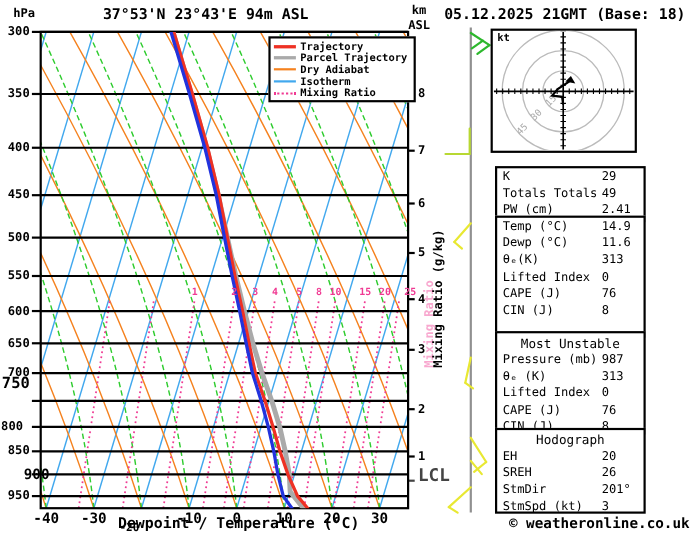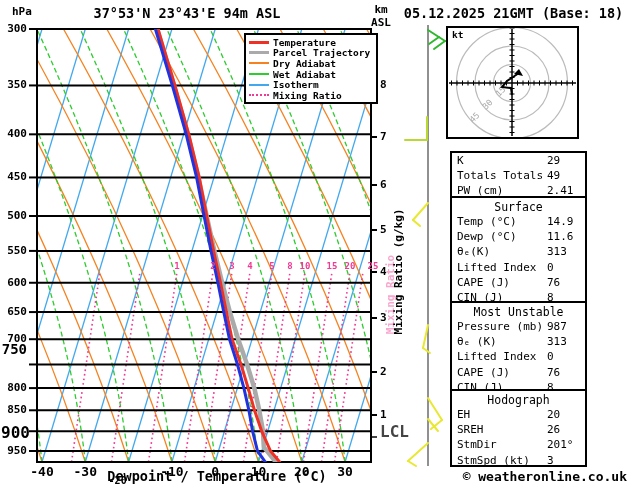--- a/index.html
+++ b/index.html
@@ -233,35 +233,31 @@
   <div class="lbl b rot" style="left:315px;top:289px;width:150px;text-align:center;font-size:11px;color:#f8a8cf">Mixing Ratio</div>
   <div class="lbl b rot" style="left:322px;top:266px;width:152px;text-align:center;font-size:11px">Mixing Ratio (g/kg)</div>
 
   <div class="lbl b" style="left:380px;top:424px;font-size:16px;color:#444">LCL</div>
 
   <div class="lbl b" style="left:37px;top:470px;width:360px;text-align:center;font-size:13.5px">Dewpoint / Temperature (°C)</div>
 
   <div class="legend" id="legend-box">
       <div class="legend-row">
         <div class="legend-swatch" style="border-top: 3px solid rgb(238, 49, 36);"></div>
-        <div class="legend-label">Temperature</div>
+        <div class="legend-label">Trajectory</div>
       </div>
       <div class="legend-row">
         <div class="legend-swatch" style="border-top: 3px solid rgb(170, 170, 170);"></div>
         <div class="legend-label">Parcel Trajectory</div>
       </div>
       <div class="legend-row">
         <div class="legend-swatch" style="border-top: 2px solid rgb(245, 130, 31);"></div>
         <div class="legend-label">Dry Adiabat</div>
       </div>
       <div class="legend-row">
-        <div class="legend-swatch" style="border-top: 2px solid rgb(46, 204, 46);"></div>
-        <div class="legend-label">Wet Adiabat</div>
-      </div>
-      <div class="legend-row">
         <div class="legend-swatch" style="border-top: 2px solid rgb(65, 168, 238);"></div>
         <div class="legend-label">Isotherm</div>
       </div>
       <div class="legend-row">
         <div class="legend-swatch" style="border-top: 2px dotted rgb(240, 58, 147);"></div>
         <div class="legend-label">Mixing Ratio</div>
       </div>
     </div>
 
   <div class="lbl b" style="left:452px;top:30px;font-size:9.5px">kt</div>
@@ -274,21 +270,20 @@
       <div class="prow">
         <span class="k">Totals Totals</span>
         <span class="v">49</span>
       </div>
       <div class="prow">
         <span class="k">PW (cm)</span>
         <span class="v">2.41</span>
       </div>
     </div>
   <div class="panel" id="panel-1" style="top:196px;height:107px">
-      <div class="panel-title">Surface</div>
       <div class="prow">
         <span class="k">Temp (°C)</span>
         <span class="v">14.9</span>
       </div>
       <div class="prow">
         <span class="k">Dewp (°C)</span>
         <span class="v">11.6</span>
       </div>
       <div class="prow">
         <span class="k">θₑ(K)</span>
@@ -364,23 +359,23 @@
     <div class="lbl b" style="left:1px;top:23px;width:26px;text-align:right;font-size:11px">300</div>
     <div class="lbl b" style="left:1px;top:79.43614365860694px;width:26px;text-align:right;font-size:11px">350</div>
     <div class="lbl b" style="left:1px;top:128.32335496079685px;width:26px;text-align:right;font-size:11px">400</div>
     <div class="lbl b" style="left:1px;top:171.4449313839393px;width:26px;text-align:right;font-size:11px">450</div>
     <div class="lbl b" style="left:1px;top:210.01849592658843px;width:26px;text-align:right;font-size:11px">500</div>
     <div class="lbl b" style="left:1px;top:244.9125295149721px;width:26px;text-align:right;font-size:11px">550</div>
     <div class="lbl b" style="left:1px;top:276.7682863447361px;width:26px;text-align:right;font-size:11px">600</div>
     <div class="lbl b" style="left:1px;top:306.07274192125175px;width:26px;text-align:right;font-size:11px">650</div>
     <div class="lbl b" style="left:1px;top:333.20443000334313px;width:26px;text-align:right;font-size:11px">700</div>
     <div class="lbl b" style="left:1px;top:342px;width:26px;text-align:right;font-size:14px">750</div>
-    <div class="lbl b" style="left:1px;top:382.09164130553296px;width:26px;text-align:right;font-size:11px">800</div>
+    <div class="lbl b" style="left:1px;top:382.09164130553296px;width:26px;text-align:left;font-size:11px">800</div>
     <div class="lbl b" style="left:1px;top:404.28693664847333px;width:26px;text-align:right;font-size:11px">850</div>
-    <div class="lbl b" style="left:1px;top:425.21321772867543px;width:26px;text-align:right;font-size:16px">900</div>
+    <div class="lbl b" style="left:19px;top:425.21321772867543px;width:26px;text-align:right;font-size:13px">900</div>
     <div class="lbl b" style="left:1px;top:445.00778152982326px;width:26px;text-align:right;font-size:11px">950</div>
     <div class="lbl b" style="left:380px;top:79px;font-size:11px">8</div>
     <div class="lbl b" style="left:380px;top:131px;font-size:11px">7</div>
     <div class="lbl b" style="left:380px;top:179px;font-size:11px">6</div>
     <div class="lbl b" style="left:380px;top:224px;font-size:11px">5</div>
     <div class="lbl b" style="left:380px;top:266px;font-size:11px">4</div>
     <div class="lbl b" style="left:380px;top:312px;font-size:11px">3</div>
     <div class="lbl b" style="left:380px;top:366px;font-size:11px">2</div>
     <div class="lbl b" style="left:380px;top:409px;font-size:11px">1</div>
     <div class="lbl b" style="left:22px;top:465px;width:40px;text-align:center;font-size:13px">-40</div>

